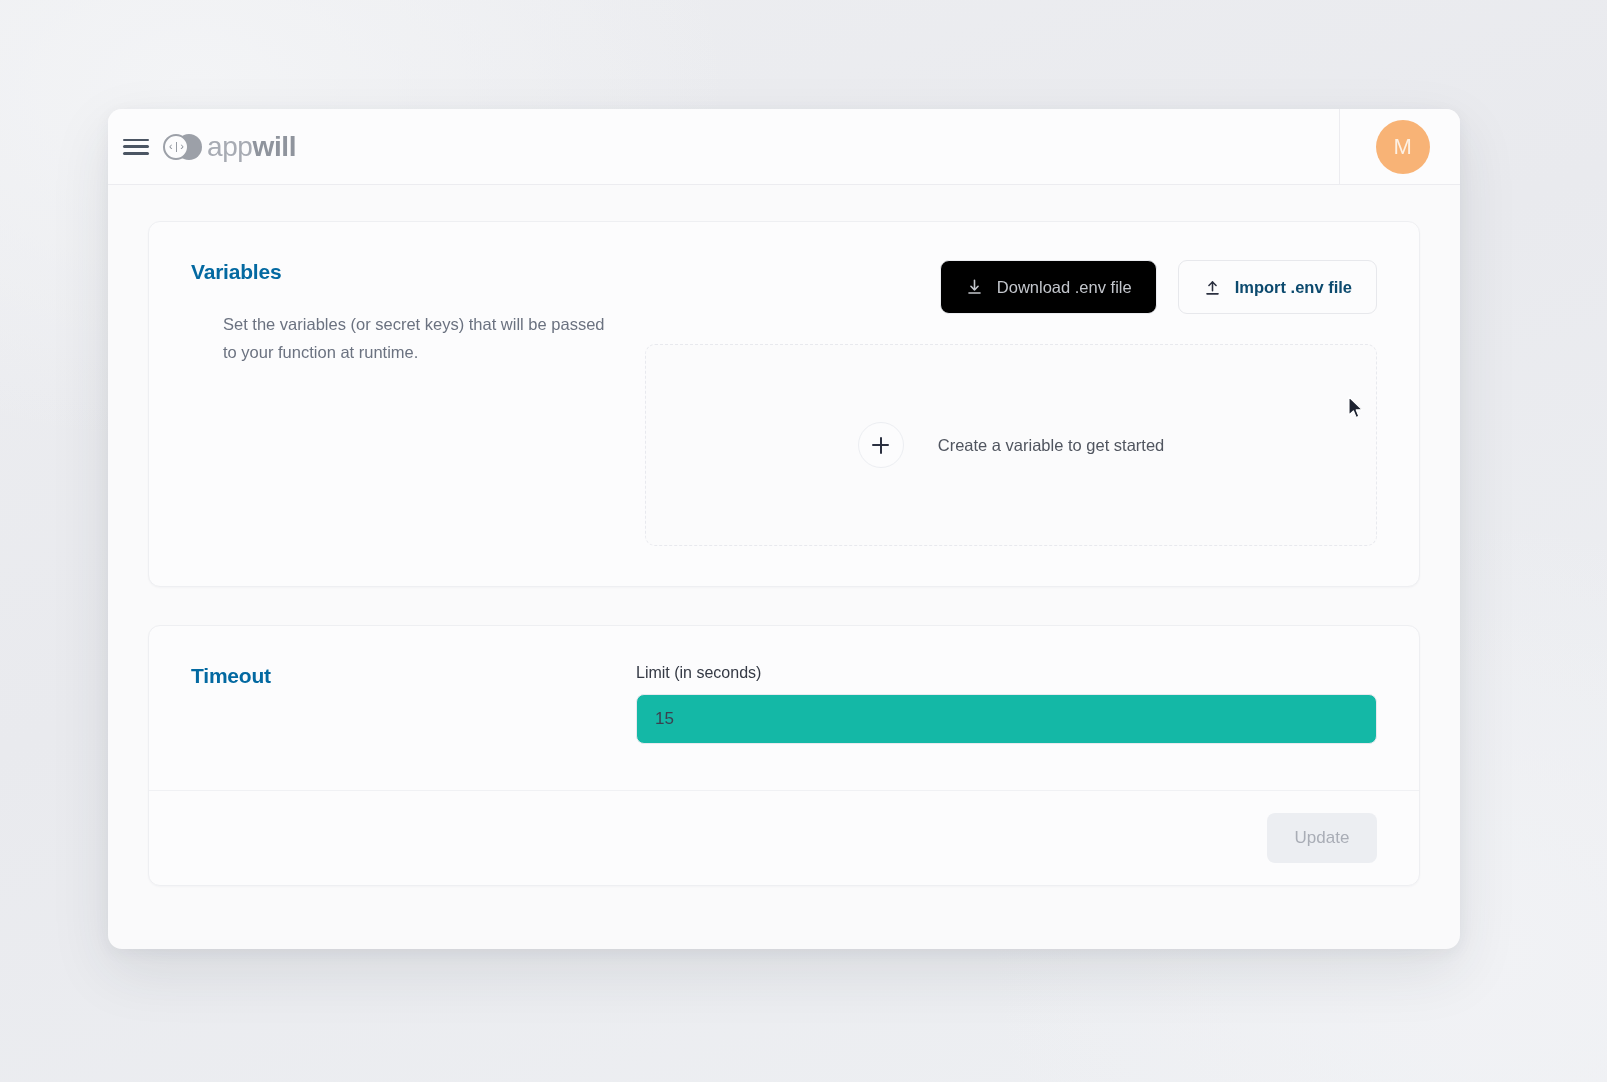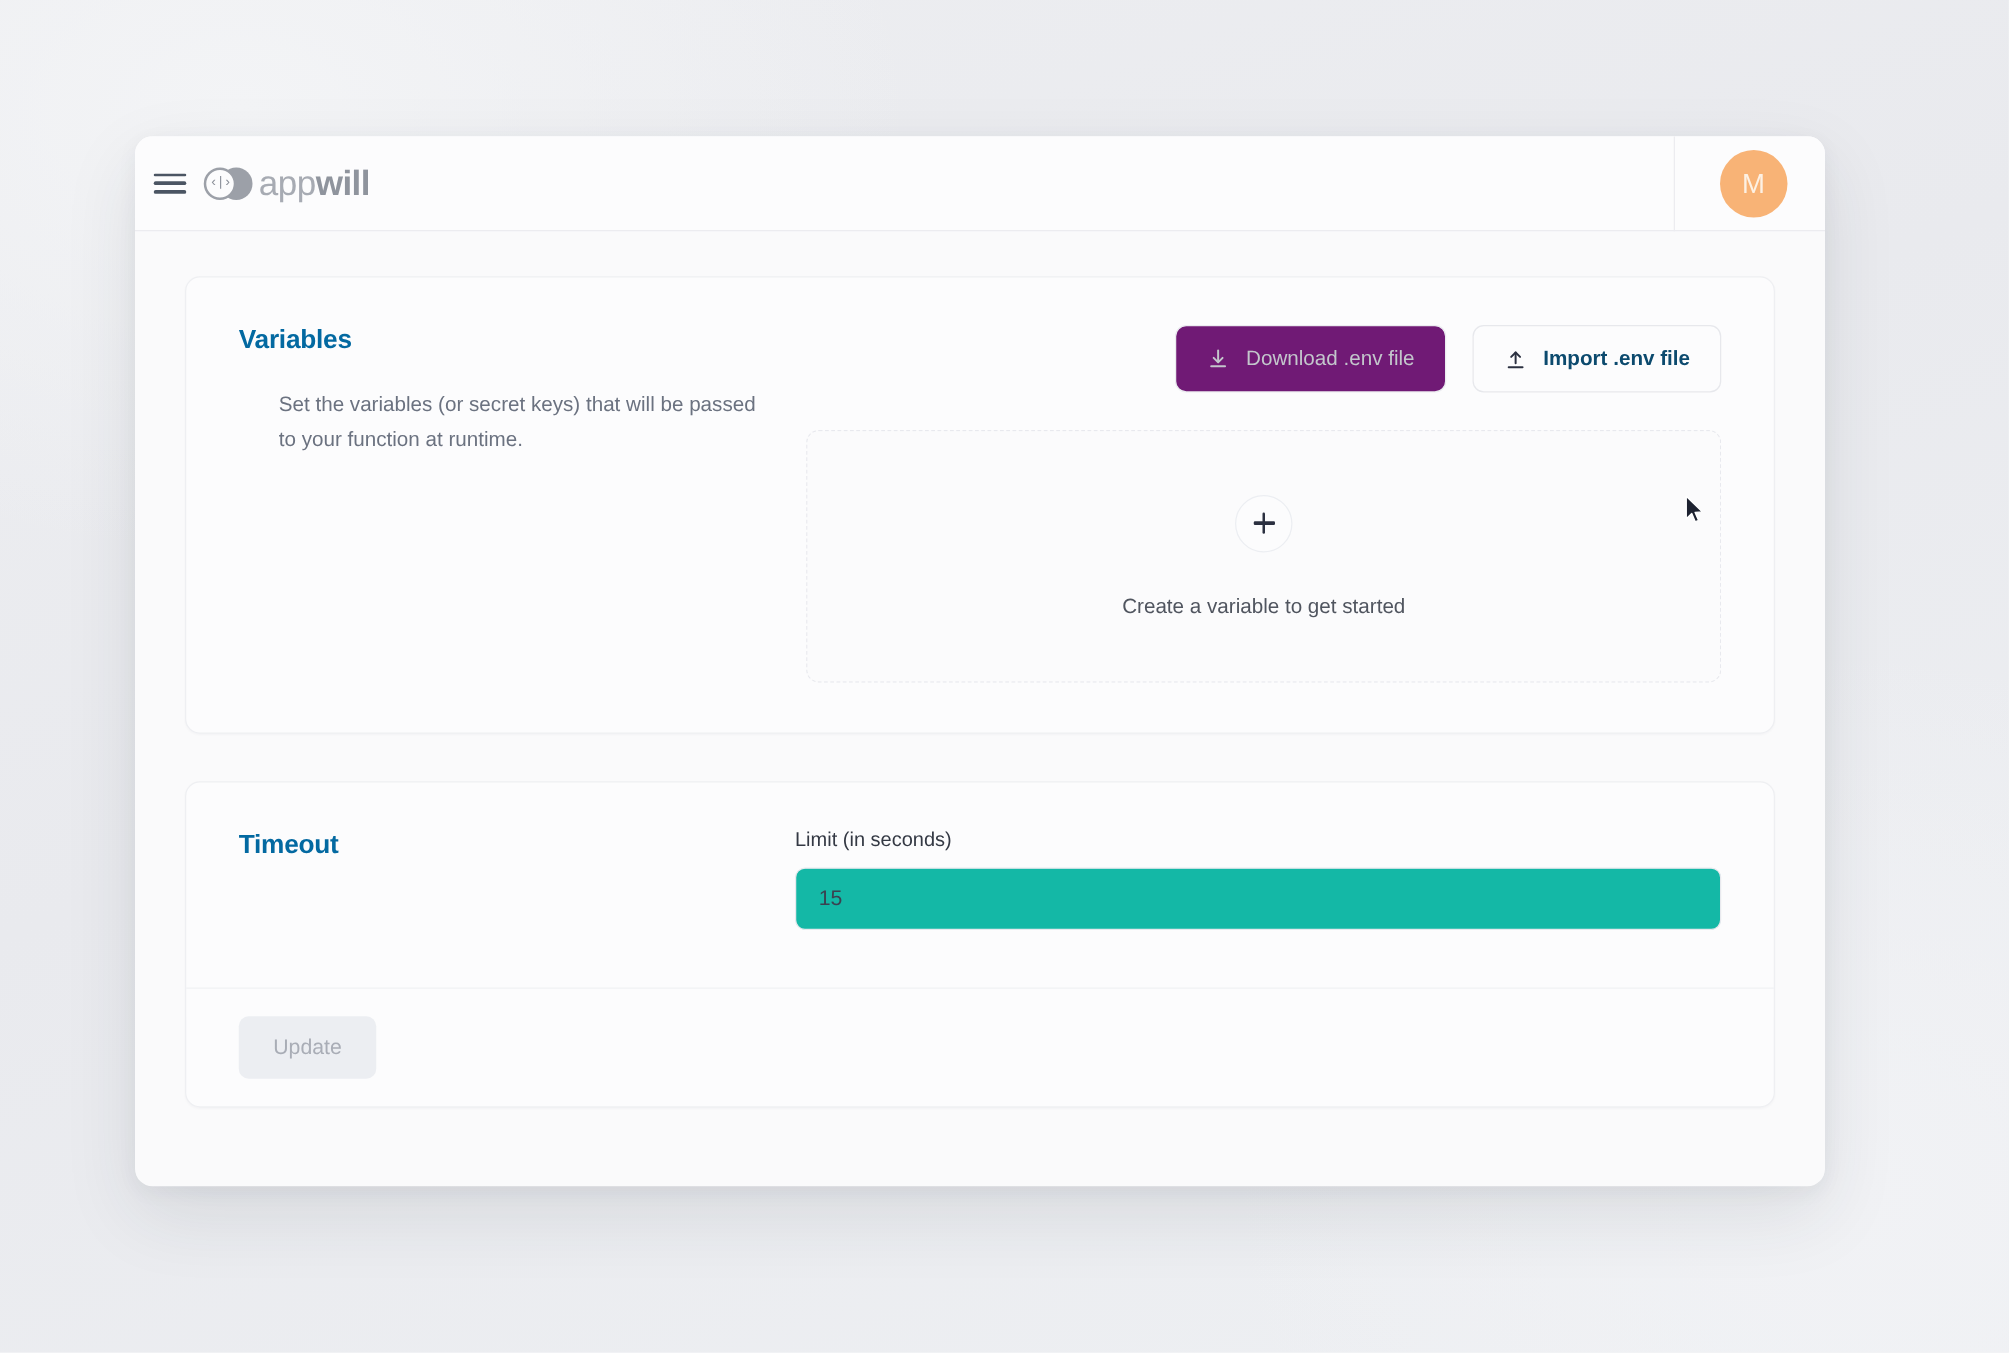--- a/index.html
+++ b/index.html
@@ -171,21 +171,21 @@
     display: flex;
     justify-content: flex-end;
     gap: 21px;
     margin-bottom: 30px;
   }
   .btn {
     height: 54px;
     padding: 0 24px;
     border-radius: 9px;
     border: 1px solid #ebecf0;
-    background: #701a75;
+    background: #000000;
     display: flex;
     align-items: center;
     gap: 13px;
     font-size: 16.5px;
     color: #c3c6cc;
     cursor: default;
   }
   .btn.enabled {
     background: #fcfcfd;
     border-color: #e7e8ec;
@@ -193,21 +193,21 @@
     font-weight: 700;
     cursor: pointer;
   }
   .btn svg { display: block; }
 
   .empty-state {
     border: 1px dashed #e8e9ee;
     border-radius: 10px;
     height: 202px;
     display: flex;
-    flex-direction: column;
+    flex-direction: row;
     align-items: center;
     justify-content: center;
     gap: 34px;
     background: #fbfbfc;
   }
   .plus-btn {
     width: 46px;
     height: 46px;
     border-radius: 50%;
     border: 1px solid #eceef2;
@@ -253,21 +253,21 @@
     padding: 0 18px;
     font-family: "Liberation Sans", sans-serif;
     font-size: 17px;
     color: #3b4150;
     outline: none;
   }
   .card-footer {
     border-top: 1px solid #f0f1f4;
     padding: 22px 42px;
     display: flex;
-    justify-content: flex-start;
+    justify-content: flex-end;
   }
   .btn-update {
     height: 50px;
     min-width: 110px;
     padding: 0 26px;
     border: none;
     border-radius: 8px;
     background: #eceef2;
     color: #a9adb6;
     font-family: "Liberation Sans", sans-serif;

